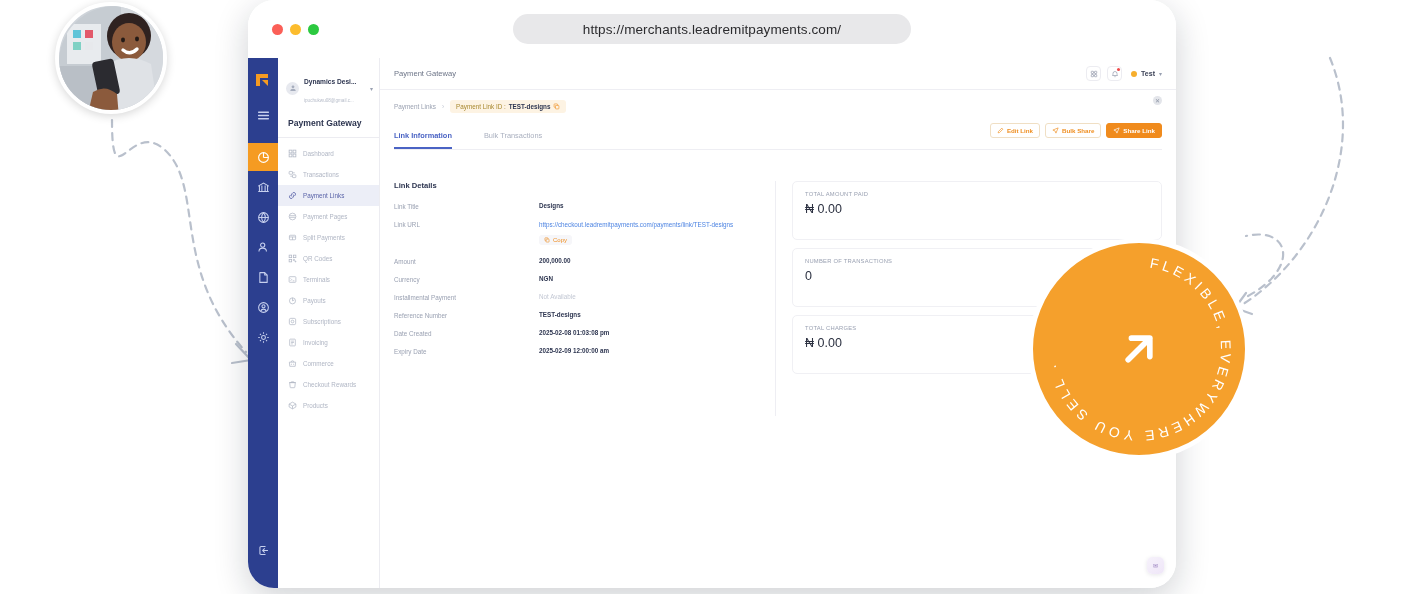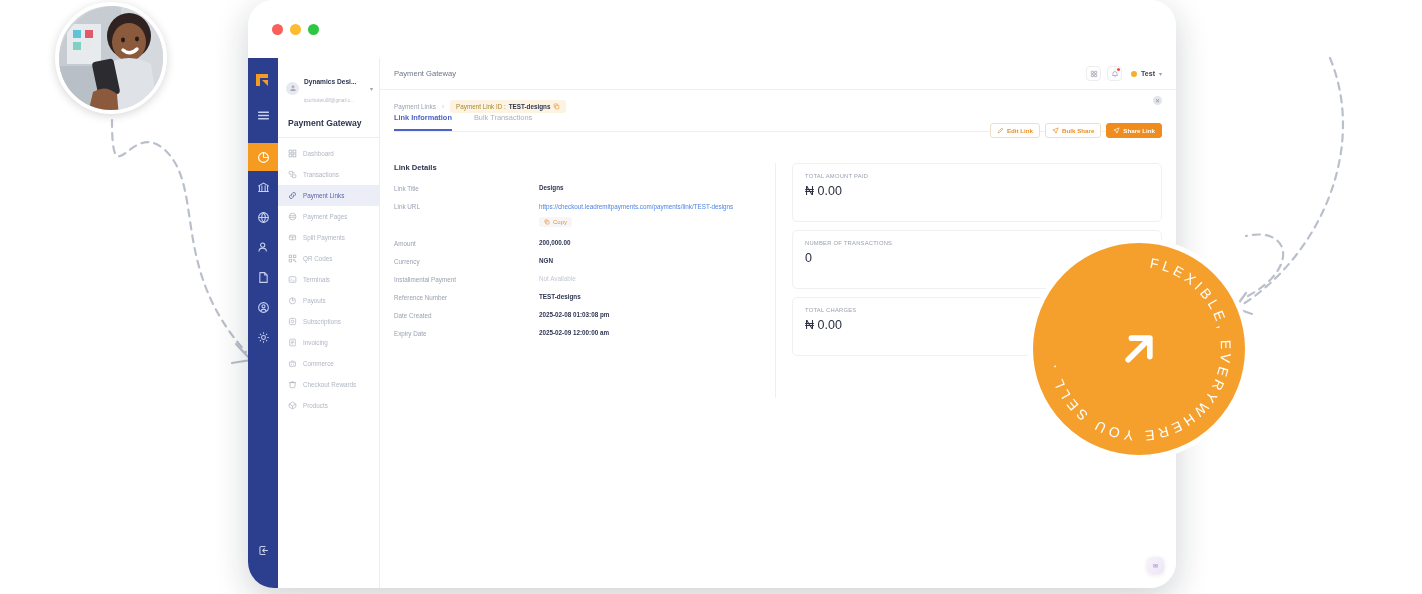--- a/index.html
+++ b/index.html
@@ -145,21 +145,21 @@
   .crumb-chip .val { font-size: 6.3px; color: #2d3550; font-weight: bold; }
   .crumb-chip .cp { color: #f0942a; display: flex; }
   .crumb-chip .cp svg { width: 7px; height: 7px; display: block; }
   .close-btn {
     position: absolute; right: 14px; top: 6px;
     width: 9px; height: 9px; border-radius: 50%;
     background: #e3e5ea; display: flex; align-items: center; justify-content: center;
     color: #8d94a5; font-size: 6px; line-height: 1;
   }
 
-  .tabs { display: flex; gap: 22px; border-bottom: 1px solid #eeeef3; }
+  .tabs { display: flex; gap: 32px; margin-top: 18px; border-bottom: 1px solid #eeeef3; }
   .tab { font-size: 7.4px; color: #aab0bf; padding-bottom: 7px; }
   .tab.active { color: #4a63c4; font-weight: bold; border-bottom: 2px solid #4a63c4; }
 
   .panes { display: flex; margin-top: 31px; justify-content: space-between; }
   .pane-left { width: 382px; border-right: 1px solid #eeeef3; padding-right: 12px; min-height: 235px; }
   .pane-right { flex: 1; padding-left: 16px; }
 
   .actions {
     position: absolute; right: 14px; top: 33px;
     display: flex; gap: 5px;
@@ -254,20 +254,23 @@
     </svg>
   </div>
 
   <div class="window">
     <div class="titlebar">
       <div class="dots">
         <span class="dot red"></span>
         <span class="dot yellow"></span>
         <span class="dot green"></span>
       </div>
+      <div class="urlbar">
+        <span>https://merchants.leadremitpayments.com/</span>
+      </div>
     </div>
 
     <div class="app">
 
       <div class="rail">
         <svg class="rail-logo" viewBox="0 0 16 16">
           <path d="M1 1 H13 V5 H5 V13 H1 Z" fill="#f59b22"></path>
           <path d="M7 7 L13 7 L13 13 Z" fill="#f59b22"></path>
         </svg>
         <div class="rail-ico burger">

